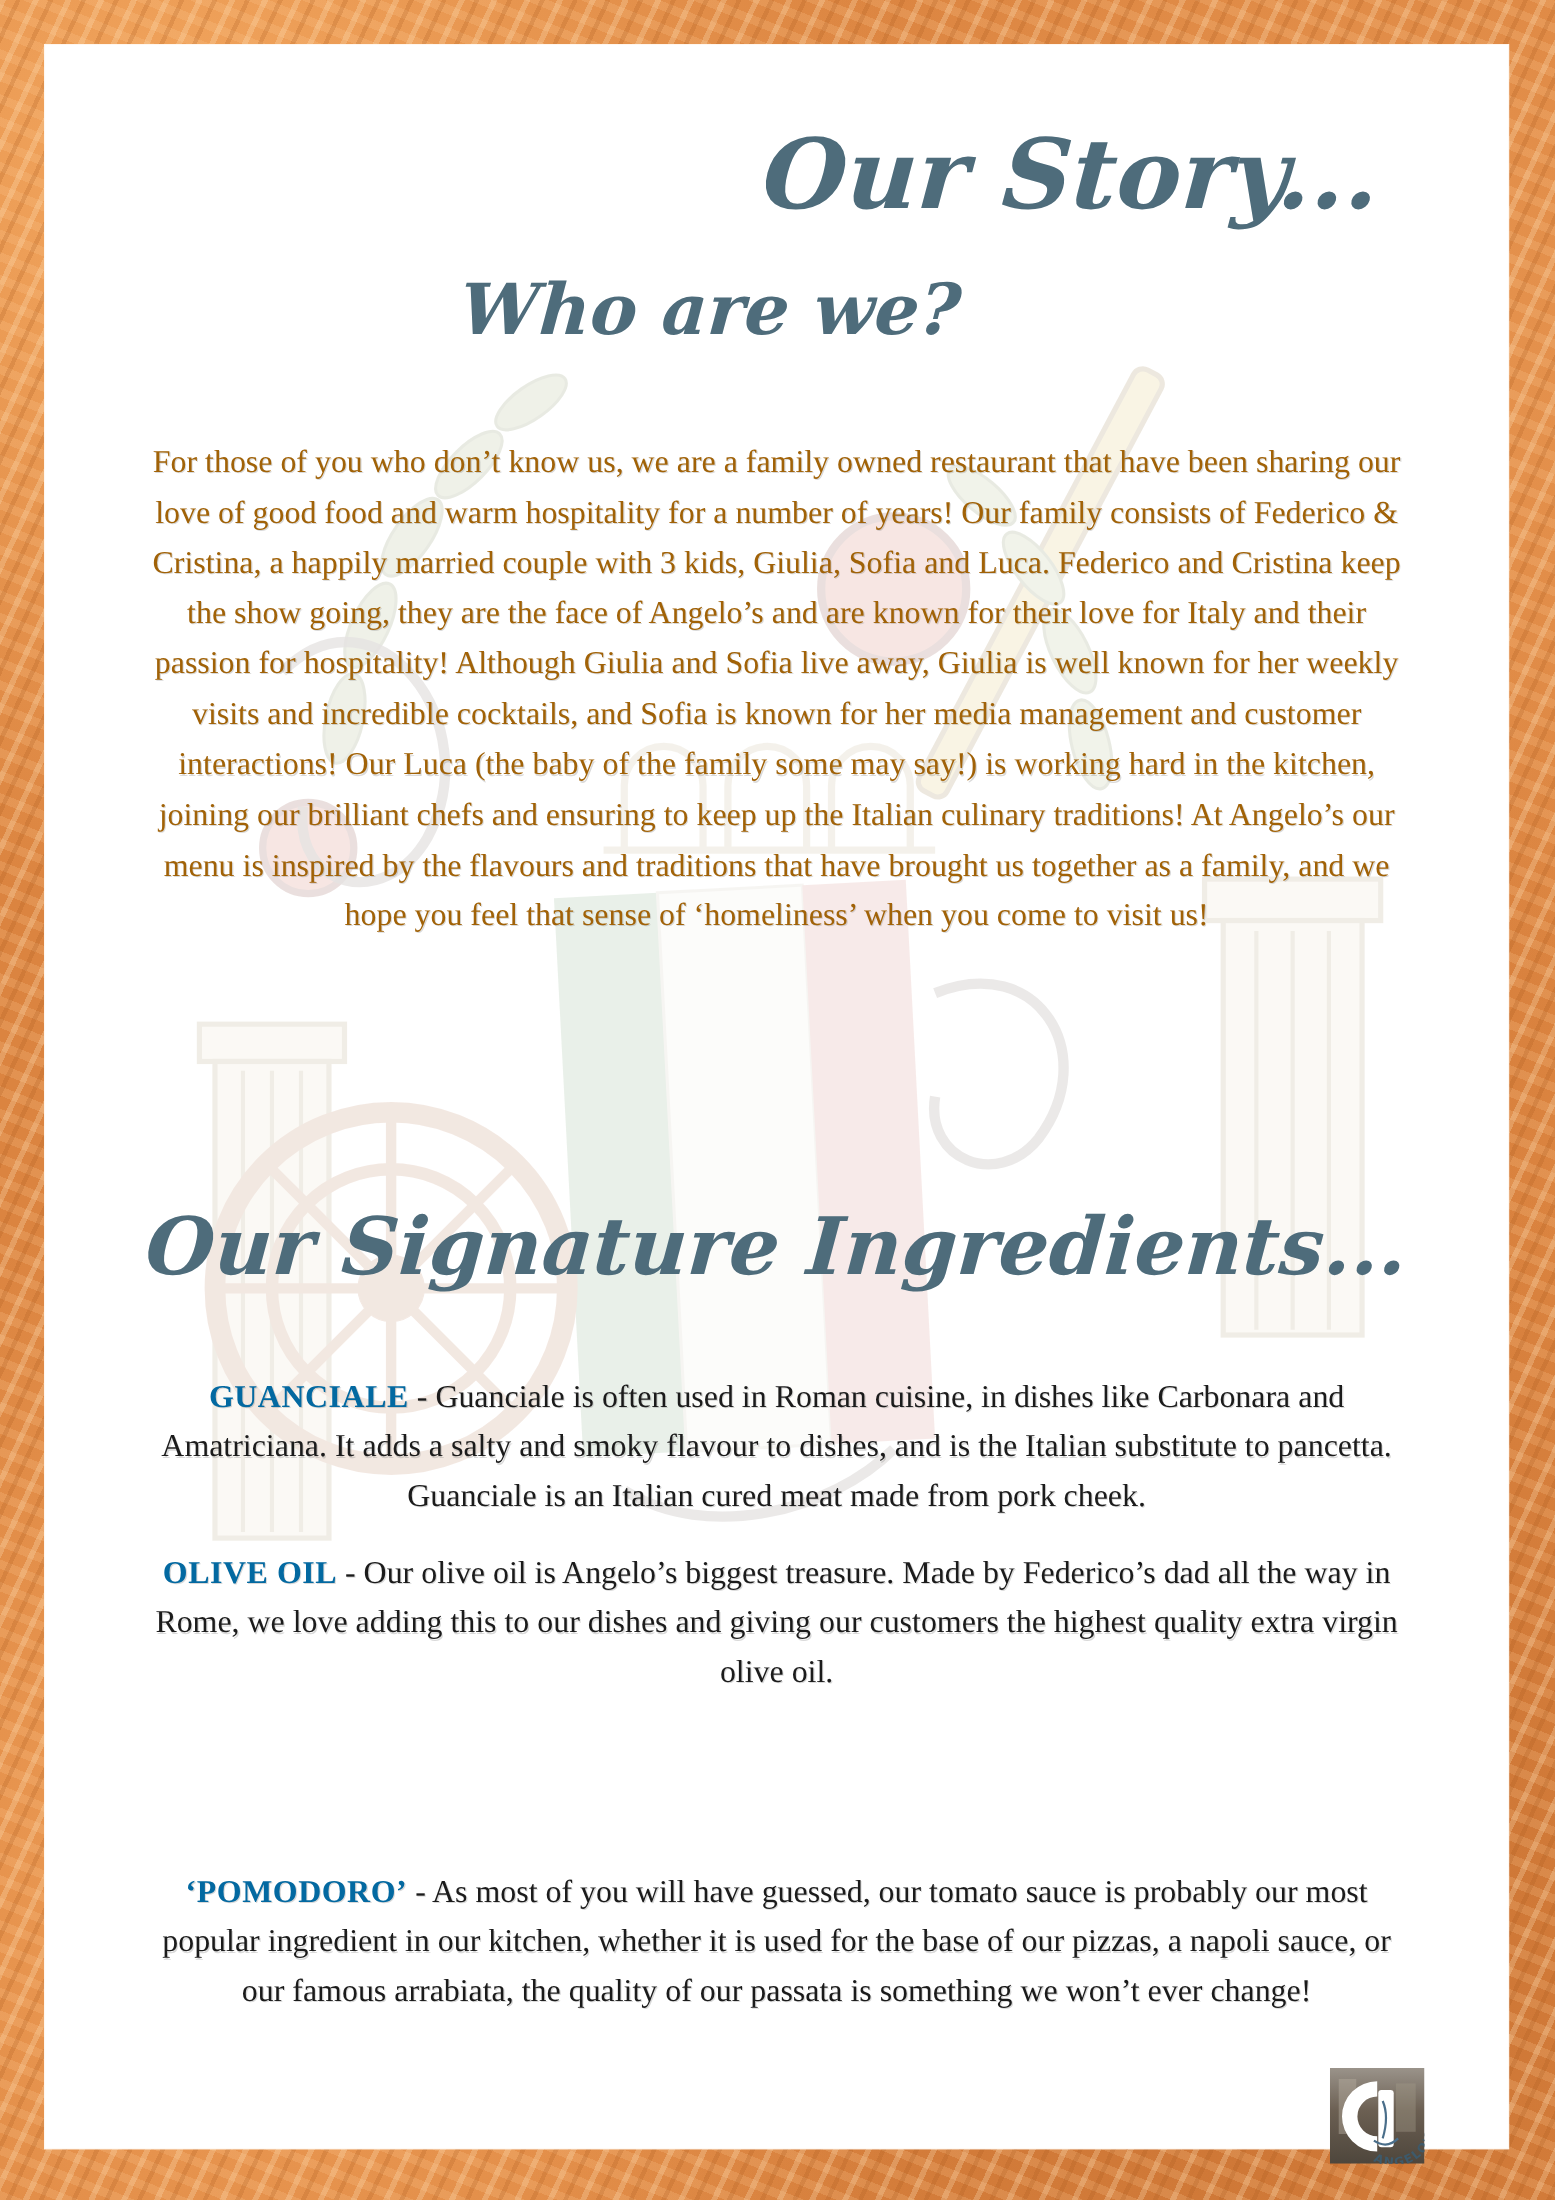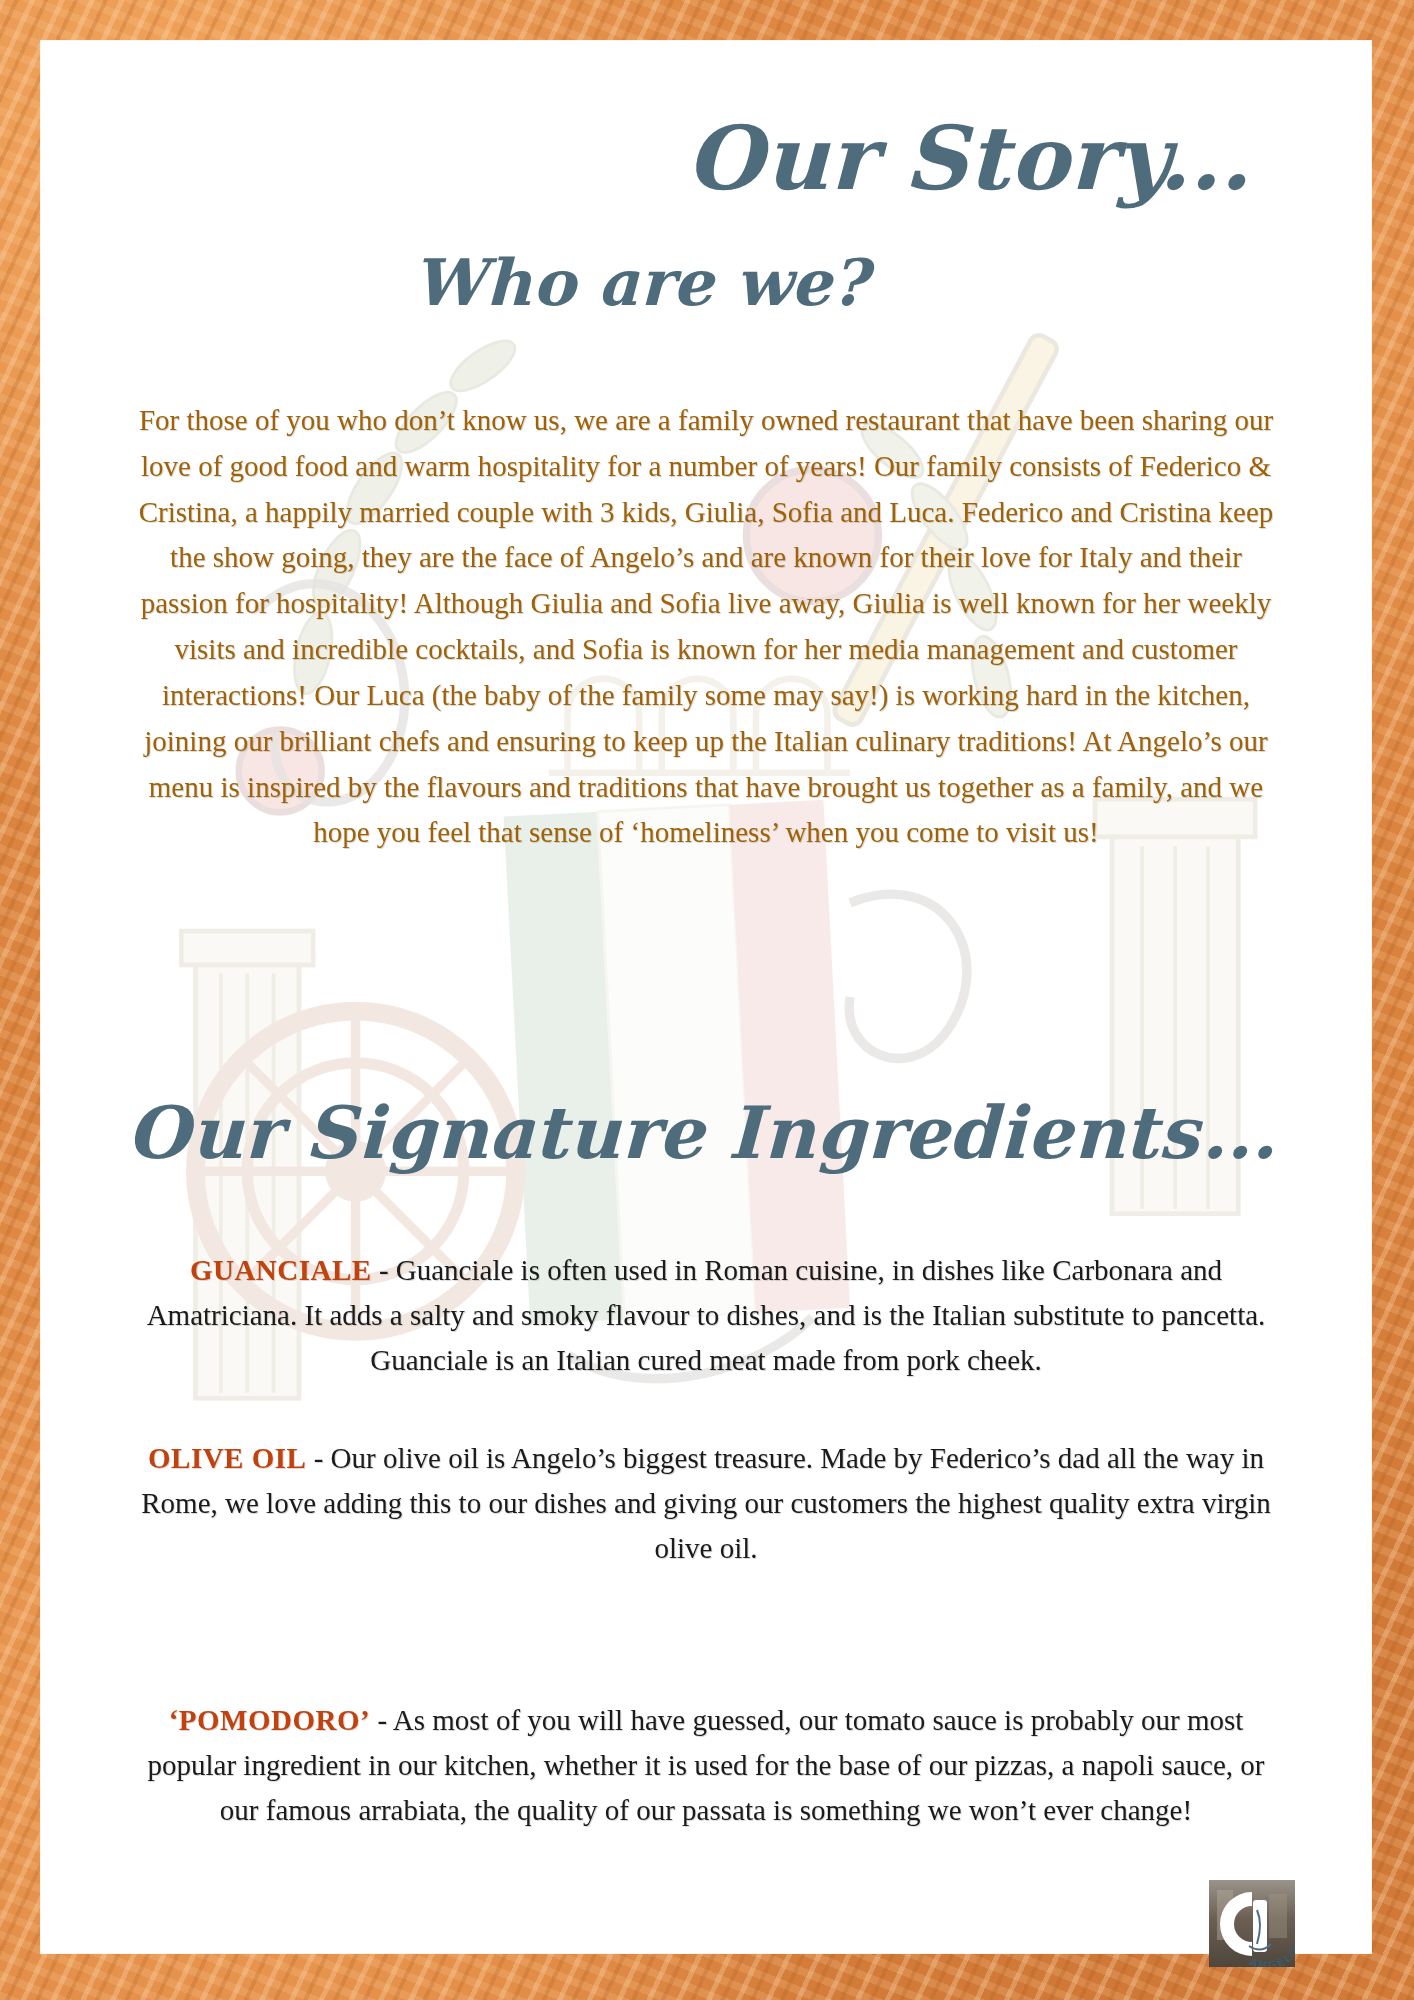--- a/index.html
+++ b/index.html
@@ -87,25 +87,25 @@
     left: 95px; right: 95px;
     margin: 0;
     text-align: center;
     font-size: 29px;
     line-height: 1.55;
     color: #1b1b1b;
     text-shadow: 1px 1px 0 rgba(130,130,130,0.30);
   }
   .ingredient strong {
     font-weight: 700;
-    color: #c2410c;
+    color: #0369a1;
     letter-spacing: 0.5px;
   }
   .ingredient-guanciale { top: 1208px; }
-  .ingredient-olive-oil { top: 1396px; }
+  .ingredient-olive-oil { top: 1368px; }
   .ingredient-pomodoro  { top: 1658px; }
   .logo {
     position: absolute;
     top: 1840px; right: 77px;
     width: 86px; height: 87px;
   }
   .logo svg { display: block; width: 100%; height: 100%; }
 </style>
 </head>
 <body>

